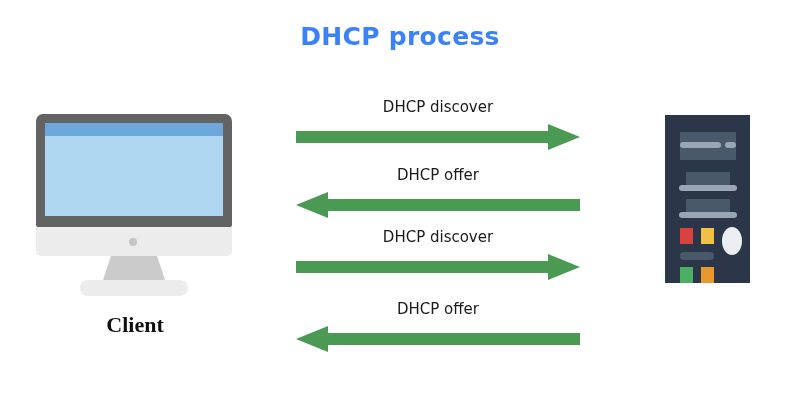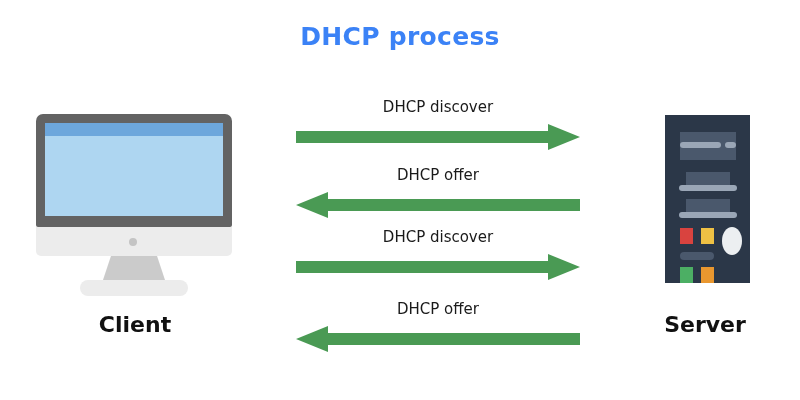--- a/index.html
+++ b/index.html
@@ -32,20 +32,21 @@
     letter-spacing: 0.3px;
   }
 
   
   .endpoint-label {
     position: absolute;
     font-size: 22px;
     font-weight: bold;
     color: #111111;
     text-align: center;
+    font-family: Liberation Serif, serif;
   }
   .label-client { left: 45px;  top: 312px; width: 180px; }
   .label-server { left: 615px; top: 312px; width: 180px; }
 
   
   .monitor {
     position: absolute;
     left: 36px;
     top: 114px;
   }
@@ -260,21 +261,20 @@
     <div class="bay-bar bay3-bar"></div>
 
     <div class="led led-red"></div>
     <div class="led led-yellow"></div>
     <div class="server-bar"></div>
     <div class="led led-green"></div>
     <div class="led led-orange"></div>
     <div class="server-power"></div>
   </div>
 
-  <div class="endpoint-label label-server">Server</div>
 
   <div class="message msg-1">
     <div class="msg-label">DHCP discover</div>
     <div class="arrow">
       <svg width="284" height="26" viewBox="0 0 284 26">
         <path d="M0,7 L252,7 L252,0 L284,13 L252,26 L252,19 L0,19 Z" fill="#4a9a54"></path>
       </svg>
     </div>
   </div>
 

